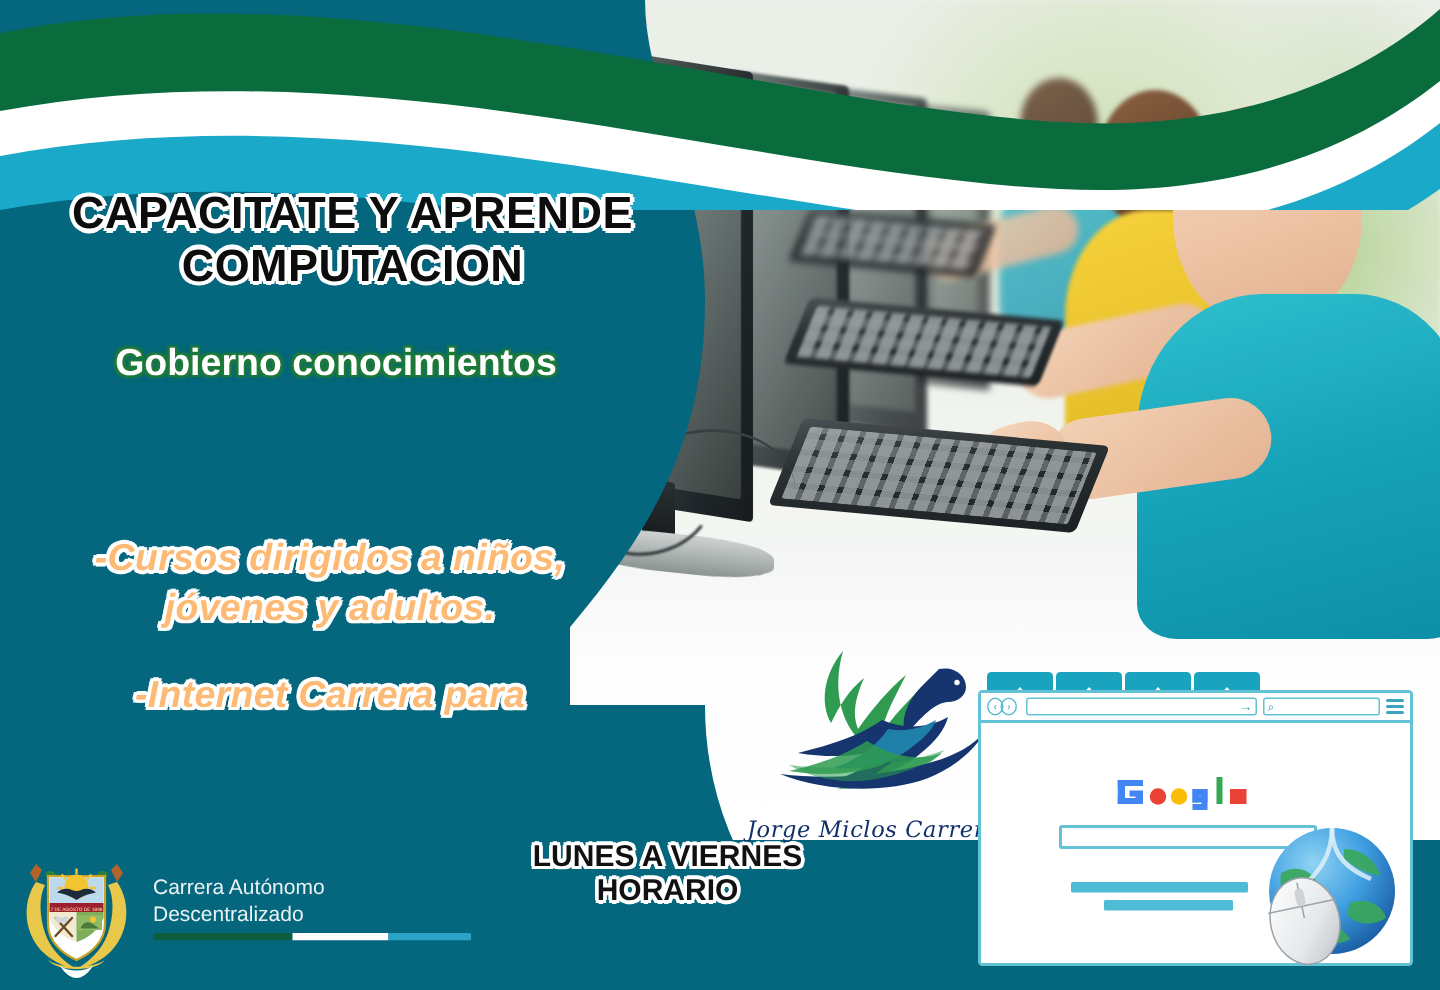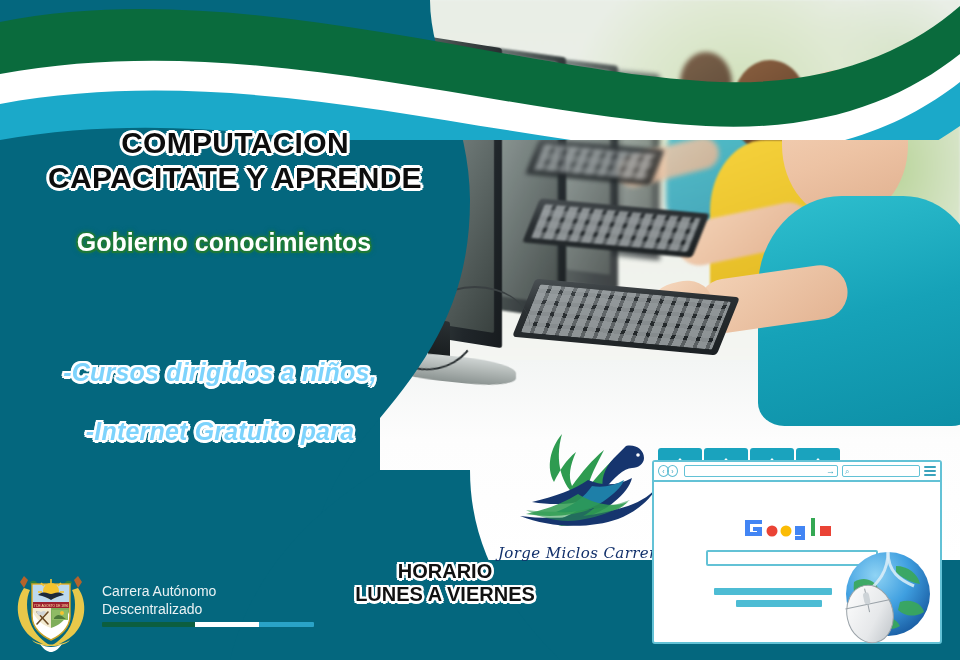--- a/index.html
+++ b/index.html
@@ -107,21 +107,21 @@
     position:absolute; left:14px; top:226px; width:420px; text-align:center;
     font-size:25px; font-weight:bold; line-height:1.28; color:#ffffff;
     text-shadow:
       0 0 6px #1f7a3a, 0 0 4px #1f7a3a,
       -1.5px -1.5px 0 #1f7a3a, 1.5px -1.5px 0 #1f7a3a,
       -1.5px 1.5px 0 #1f7a3a, 1.5px 1.5px 0 #1f7a3a;
   }
   .bullets {
     position:absolute; left:10px; top:356px; width:420px; text-align:center;
     font-size:25px; font-weight:bold; font-style:italic; line-height:1.3;
-    color:#7dd3fc; letter-spacing:.2px;
+    color:#fdba74; letter-spacing:.2px;
     text-shadow:
       -2px -2px 0 #fff, 2px -2px 0 #fff, -2px 2px 0 #fff, 2px 2px 0 #fff,
       -2.5px 0 0 #fff, 2.5px 0 0 #fff, 0 -2.5px 0 #fff, 0 2.5px 0 #fff;
   }
   .bullets .gap { display:block; height:26px; }
 
   .schedule {
     position:absolute; left:330px; top:560px; width:230px; text-align:center;
     font-size:20px; font-weight:bold; line-height:1.16; color:#111;
     text-shadow:
@@ -249,37 +249,38 @@
       <path d="M0,22 C240,-26 520,74 720,82 C830,86 910,50 960,6
                L960,62 C900,108 820,140 706,134 C500,124 250,36 0,82 Z" fill="#0A6B3D"></path>
       <path d="M0,74 C250,28 500,116 706,126 C822,132 902,100 960,54
                L960,86 C904,130 824,164 704,158 C496,148 248,62 0,108 Z" fill="#FFFFFF"></path>
       <path d="M0,104 C248,58 496,144 704,154 C824,160 904,126 960,82
                L960,126 C900,168 820,200 700,194 C492,184 246,96 0,140 Z" fill="#1BA9C9"></path>
     </svg>
   </div>
 
   <div class="headline">
+    <div>CAPACITATE  Y APRENDE</div>
     <div>COMPUTACION</div>
-    <div>CAPACITATE  Y APRENDE</div>
   </div>
 
   <div class="subhead">
     <div>Gobierno conocimientos</div>
   </div>
 
   <div class="bullets">
     <div>-Cursos dirigidos a niños,</div>
+    <div>jóvenes y adultos.</div>
     <span class="gap"></span>
-    <div>-Internet Gratuito para</div>
+    <div>-Internet Carrera para</div>
   </div>
 
   <div class="schedule">
+    <div>LUNES A VIERNES</div>
     <div>HORARIO</div>
-    <div>LUNES A VIERNES</div>
   </div>
 
   <div class="gov">
     <svg class="crest" viewBox="0 0 82 94">
 
       <path d="M14,30 C4,44 6,66 20,78 C28,85 38,88 41,88 C34,84 24,76 20,64 C16,52 16,40 20,32 Z" fill="#e8c84a"></path>
       <path d="M68,30 C78,44 76,66 62,78 C54,85 44,88 41,88 C48,84 58,76 62,64 C66,52 66,40 62,32 Z" fill="#e8c84a"></path>
 
       <path d="M18,22 L14,18 L10,24 L14,30 Z" fill="#b5632a"></path>
       <path d="M64,22 L68,18 L72,24 L68,30 Z" fill="#b5632a"></path>

